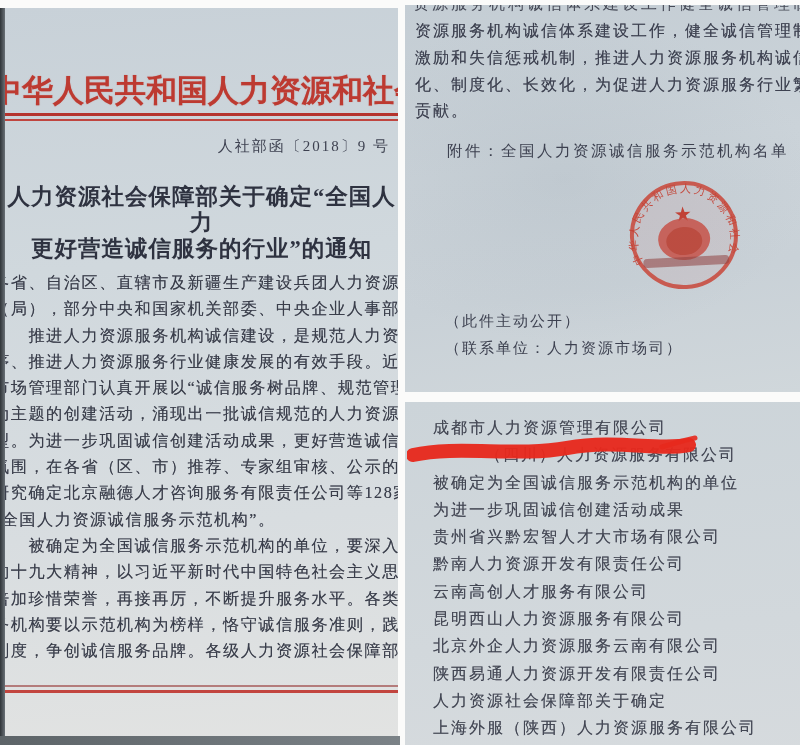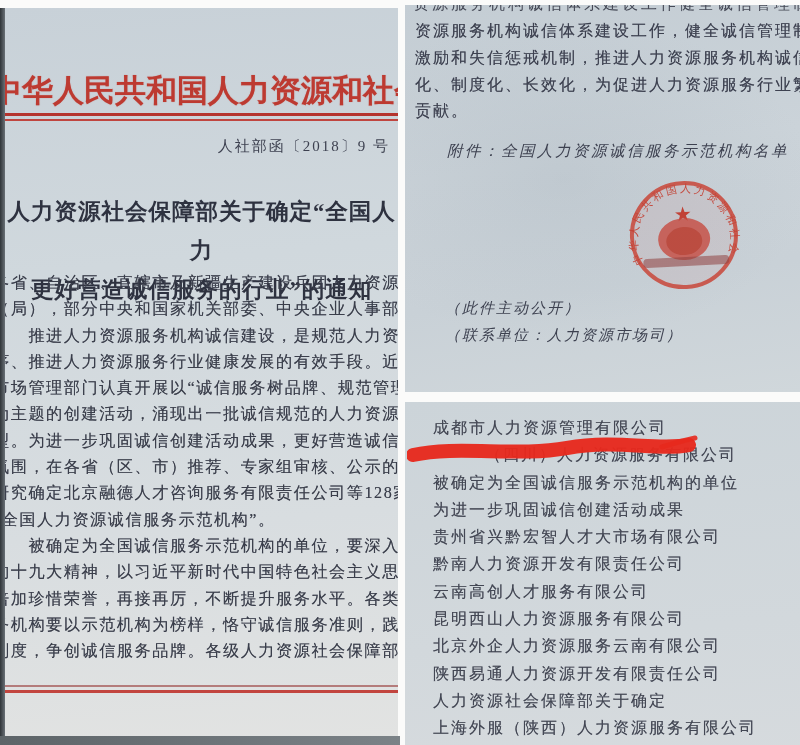--- a/index.html
+++ b/index.html
@@ -25,22 +25,22 @@
   }
   .header-rule{
     position:absolute;top:105px;left:-5px;width:403px;height:3px;
     border-top:3px solid #b5342e;border-bottom:2px solid #c0453f;
   }
   .doc-number{
     position:absolute;top:129px;right:8px;font-size:15px;color:#3d4150;
     letter-spacing:2px;white-space:nowrap;
   }
   .notice-title{
-    position:absolute;top:184px;left:0;width:100%;text-align:center;
-    font-size:22.5px;font-weight:bold;color:#2e3240;line-height:39px;
+    position:absolute;top:176px;left:0;width:100%;text-align:center;
+    font-size:22.5px;font-weight:bold;color:#2e3240;line-height:26px;
     letter-spacing:1px;
   }
   .left-body{
     position:absolute;top:262px;left:-12px;width:420px;
     font-size:16.2px;color:#3a3e4b;letter-spacing:1.5px;
   }
   .left-body .bline{white-space:nowrap;height:26.3px;line-height:26.3px;
     text-shadow:0 0 .6px rgba(58,62,75,.6);}
   .footer-rule{
     position:absolute;top:677px;left:-5px;width:403px;height:3px;
@@ -58,30 +58,30 @@
     font-size:16px;color:#464a57;letter-spacing:3px;
   }
   .rt-body{
     position:absolute;top:13px;left:10px;width:390px;
     font-size:16px;color:#3d4150;letter-spacing:2px;
   }
   .rt-body .bline{white-space:nowrap;height:26.8px;line-height:26.8px;
     text-shadow:0 0 .6px rgba(61,65,80,.6);}
   .attachment-line{
     position:absolute;top:136px;left:42px;font-size:15.5px;color:#3d4150;
-    letter-spacing:2.5px;white-space:nowrap;font-style:italic;
+    letter-spacing:2.5px;white-space:nowrap;
   }
   .seal{position:absolute;left:206px;top:166px;width:150px;height:130px;
     transform:rotate(-3deg);opacity:.95;}
   .seal-date{
     position:absolute;top:256px;left:208px;width:160px;
     font-size:14px;color:#47404d;letter-spacing:2px;opacity:.9;white-space:nowrap;
   }
-  .notes{position:absolute;top:290px;left:40px;font-size:15px;color:#3d4150;
-    letter-spacing:2px;font-style:italic;}
+  .notes{position:absolute;top:303px;left:40px;font-size:15px;color:#3d4150;
+    letter-spacing:2px;}
   .notes .bline{white-space:nowrap;height:27px;line-height:27px;}
   
   .right-bottom-page{
     left:405px;top:402px;width:395px;height:382px;
     background:linear-gradient(175deg,#ccd4d9 0%,#d2d8dc 60%,#d7dbde 100%);
   }
   .company-list{position:absolute;top:12px;left:28px;width:370px;
     font-size:16px;color:#434754;letter-spacing:2px;}
   .company{position:relative;height:27.3px;line-height:27.3px;white-space:nowrap;
     text-shadow:0 0 .6px rgba(67,71,84,.55);}

